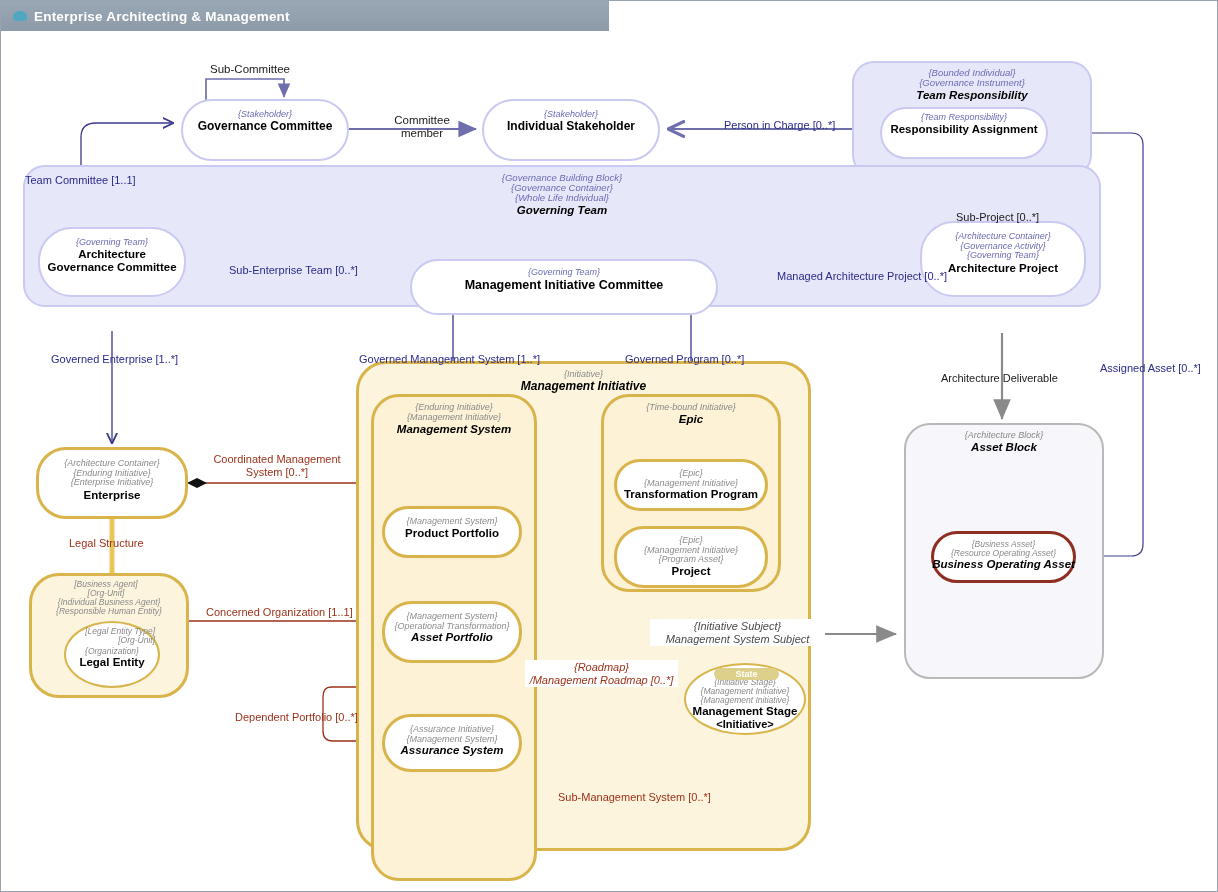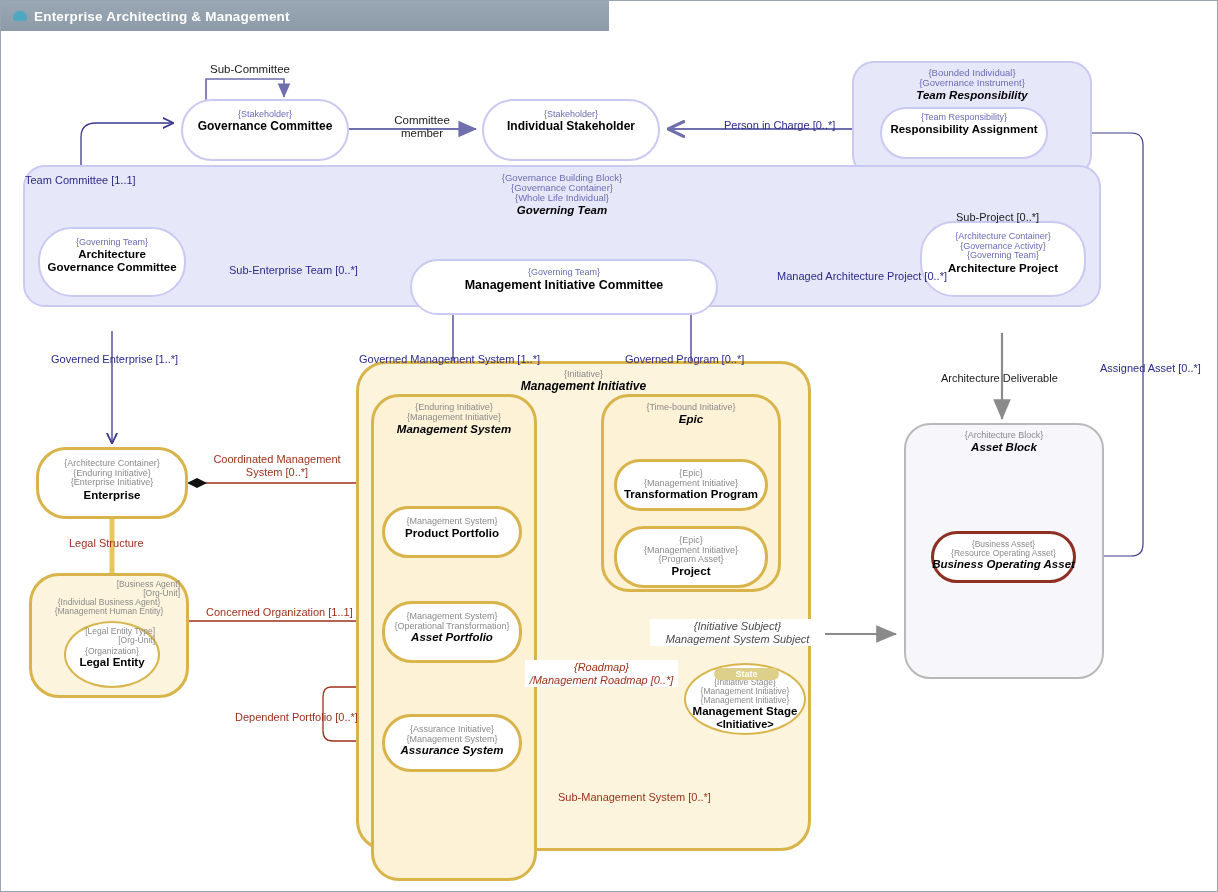--- a/index.html
+++ b/index.html
@@ -14,21 +14,21 @@
             display:flex;align-items:center;}
   #titlebar .tb-ico{width:14px;height:10px;margin-left:12px;margin-right:7px;
             background:#4fa8c0;border-radius:6px 6px 3px 3px;flex:0 0 auto;}
   #titlebar .tb-txt{color:#ffffff;font-size:13.5px;font-weight:bold;letter-spacing:.2px;
             white-space:nowrap;}
   #canvas{position:absolute;left:1px;top:31px;width:1216px;height:860px;background:#ffffff;}
 
   
   .node{position:absolute;box-sizing:border-box;text-align:center;
         display:flex;flex-direction:column;align-items:center;}
-  .node .st{line-height:1.06;color:#6b6bb5;white-space:nowrap;}
+  .node .st{font-style:italic;line-height:1.06;color:#6b6bb5;white-space:nowrap;}
   .node .st.gray{color:#8a8a8a;}
   .node .nm{font-weight:bold;color:#000000;line-height:1.12;white-space:nowrap;}
   .node .nm.it{font-style:italic;}
 
   
   .pkg-purple{background:#e7e7fa;border:2px solid #c9c9f2;border-radius:22px;}
   .leaf-purple{background:#ffffff;border:2px solid #c9c9f2;border-radius:34px;}
 
   
   .pkg-yellow{background:#fdf4de;border:3px solid #d8b44a;border-radius:30px;}
@@ -181,25 +181,25 @@
       <div class="nm" style="font-size:11.5px;margin-top:1px;">Architecture Project</div>
     </div>
 
     <div class="node leaf-yellow" style="left:35px;top:416px;width:152px;height:72px;padding-top:9px;">
       <div class="st gray" style="font-size:9px;">{Architecture Container}</div>
       <div class="st gray" style="font-size:9px;">{Enduring Initiative}</div>
       <div class="st gray" style="font-size:9px;">{Enterprise Initiative}</div>
       <div class="nm" style="font-size:11.5px;margin-top:1px;">Enterprise</div>
     </div>
 
-    <div class="node pkg-yellow" style="left:28px;top:542px;width:160px;height:125px;padding-top:4px;align-items:flex-end;">
+    <div class="node pkg-yellow" style="left:28px;top:542px;width:160px;height:125px;padding-top:4px;align-items:center;">
       <div class="st gray" style="font-size:8.5px;padding-right:6px;">[Business Agent]</div>
       <div class="st gray" style="font-size:8.5px;padding-right:6px;">[Org-Unit]</div>
       <div class="st gray" style="font-size:8.5px;width:100%;text-align:center;">{Individual Business Agent}</div>
-      <div class="st gray" style="font-size:8.5px;width:100%;text-align:center;">{Management Human Entity}</div>
+      <div class="st gray" style="font-size:8.5px;width:100%;text-align:center;">{Responsible Human Entity}</div>
     </div>
 
     <div class="node leaf-yellow-oval" style="left:63px;top:590px;width:96px;height:67px;padding-top:4px;align-items:flex-end;">
       <div class="st gray" style="font-size:8.5px;padding-right:3px;padding-left:16px;">[Legal Entity Type]</div>
       <div class="st gray" style="font-size:8.5px;padding-right:3px;">[Org-Unit]</div>
       <div class="st gray" style="font-size:8.5px;width:100%;text-align:center;margin-top:2px;">{Organization}</div>
       <div class="nm" style="font-size:11.5px;width:100%;text-align:center;">Legal Entity</div>
     </div>
 
     <div class="node pkg-yellow" style="left:355px;top:330px;width:455px;height:490px;padding-top:6px;">

